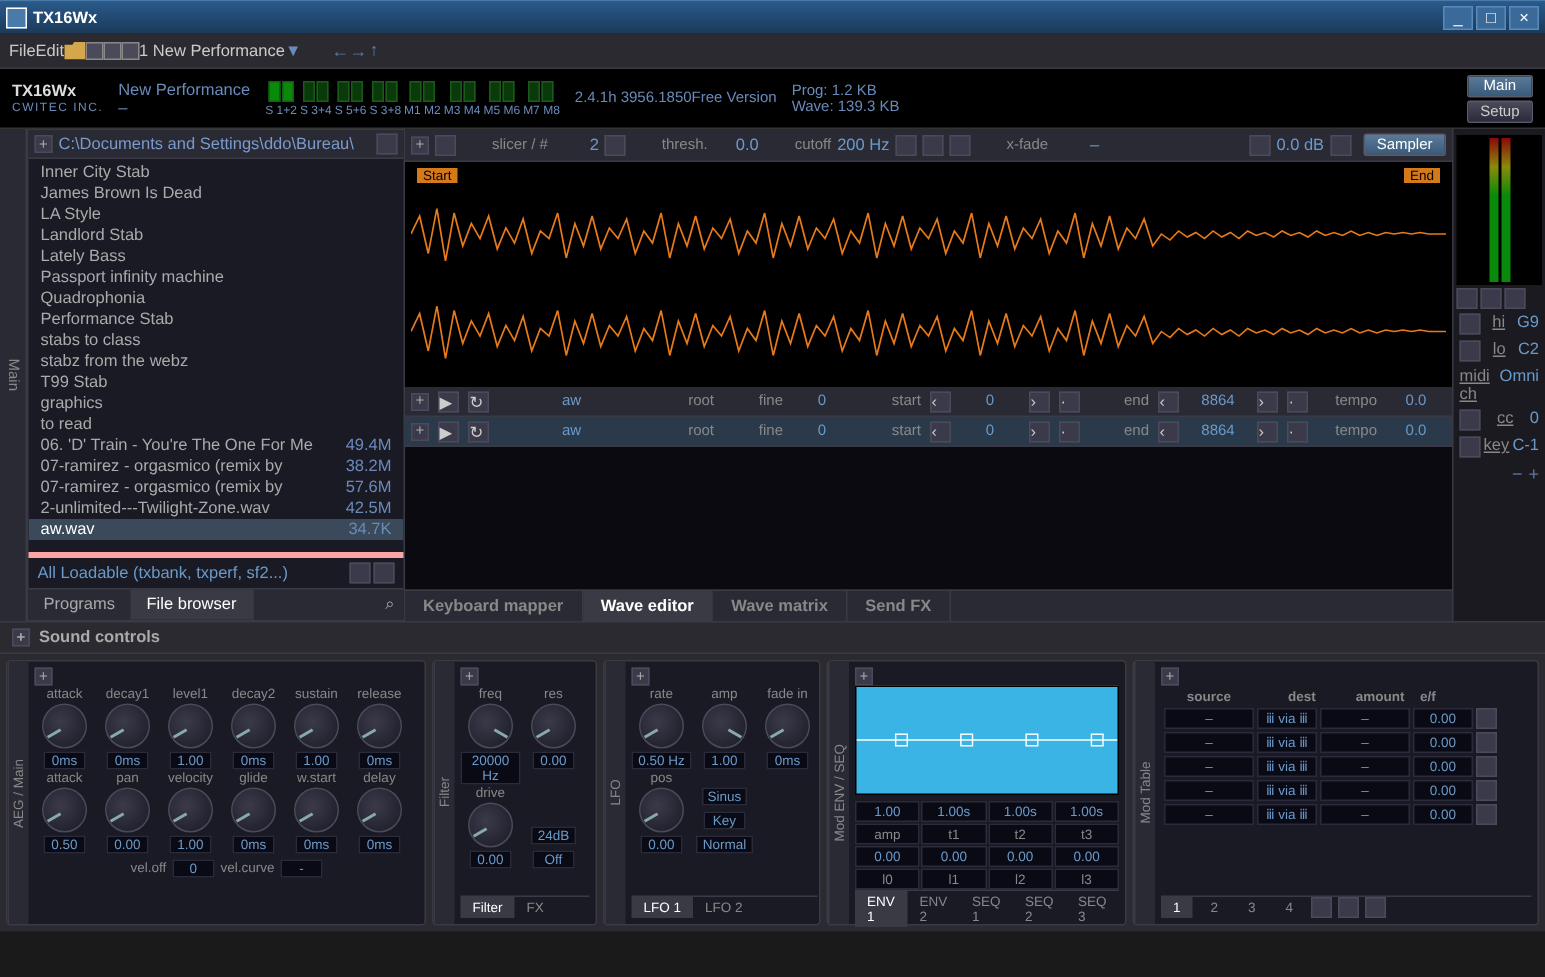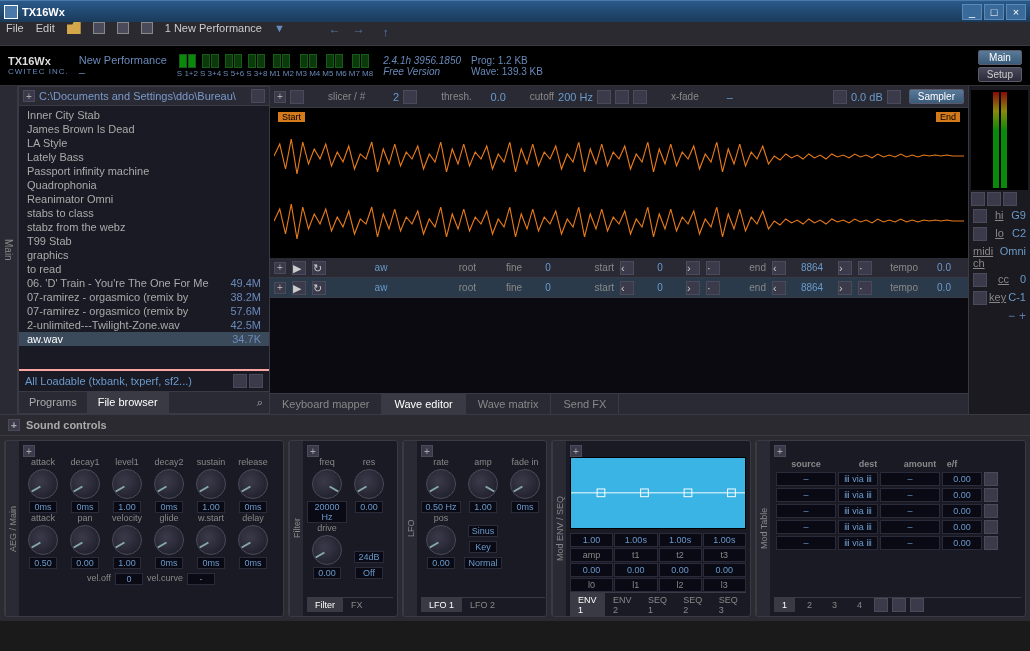--- a/index.html
+++ b/index.html
@@ -2,21 +2,21 @@
 <html><head>
 <meta charset="utf-8">
 <style>
 * { margin: 0; padding: 0; box-sizing: border-box; font-family: Arial, sans-serif; font-size: 11px; }
 body { background: #1a1a1a; color: #ccc; width: 1030px; height: 651px; overflow: hidden; }
 .titlebar { background: linear-gradient(#2a5a8a, #1a3a5a); height: 22px; display: flex; align-items: center; justify-content: space-between; padding: 0 4px; border-top: 1px solid #4a7aaa; }
 .titlebar-left { display: flex; align-items: center; gap: 4px; }
 .titlebar-title { color: #fff; font-weight: bold; }
 .titlebar-btns { display: flex; gap: 2px; }
 .titlebar-btn { width: 20px; height: 16px; background: #3a6a9a; border: 1px solid #5a8aba; display: flex; align-items: center; justify-content: center; color: #fff; cursor: pointer; }
-.menubar { background: #2a2a30; height: 24px; display: flex; padding: 0 6px; gap: 12px; border-bottom: 1px solid #3a3a40; }
+.menubar { background: #2a2a30; height: 24px; display: flex; align-items: center; padding: 0 6px; border-bottom: 1px solid #3a3a40; }
 .menu-item { color: #ccc; cursor: pointer; }
 .menu-icon { width: 16px; height: 16px; display: inline-block; }
 .menu-icon.folder { background: #d4a84a; clip-path: polygon(0 20%, 40% 20%, 50% 0, 100% 0, 100% 100%, 0 100%); width: 14px; height: 12px; }
 .menu-icon.save { border: 1px solid #888; background: #4a4a5a; width: 12px; height: 12px; }
 .header { background: #000; height: 40px; display: flex; align-items: center; padding: 0 8px; gap: 10px; border-bottom: 1px solid #333; }
 .logo-text { font-size: 20px; font-weight: bold; color: #ddd; display: flex; flex-direction: column; }
 .logo-sub { font-size: 8px; font-weight: normal; color: #6a8aba; letter-spacing: 1px; }
 .perf-info { color: #6a8aba; font-size: 10px; display: flex; flex-direction: column; }
 .slots { display: flex; gap: 2px; align-items: center; }
 .slot-indicator { width: 8px; height: 14px; background: #0a3a0a; border: 1px solid #1a5a1a; display: inline-block; }
@@ -30,21 +30,21 @@
 .btn-small.active { background: linear-gradient(#5a7a9a, #3a5a7a); color: #fff; }
 .main-area { display: flex; height: 328px; background: #1a1a20; }
 .sidebar-vert { width: 18px; background: #2a2a35; display: flex; align-items: center; justify-content: center; writing-mode: vertical-lr; color: #888; font-size: 10px; border-right: 1px solid #3a3a45; }
 .file-panel { width: 252px; background: #1a1a25; border: 1px solid #3a3a45; display: flex; flex-direction: column; }
 .file-path { background: #2a2a35; padding: 2px 4px; display: flex; align-items: center; gap: 4px; border-bottom: 1px solid #3a3a45; }
 .file-path-text { color: #7a9aca; flex: 1; overflow: hidden; text-overflow: ellipsis; white-space: nowrap; }
 .file-list { flex: 1; overflow-y: auto; padding: 2px 0; }
 .file-item { padding: 1px 8px; color: #aaa; cursor: pointer; display: flex; justify-content: space-between; }
 .file-item.selected { background: #3a4a5a; color: #fff; }
 .file-size { color: #6a8aba; }
-.file-filter { padding: 3px 6px; color: #6a9aca; border-top: 2px solid #fca5a5; display: flex; justify-content: space-between; align-items: center;}
+.file-filter { padding: 3px 6px; color: #6a9aca; border-top: 4px solid #fca5a5; display: flex; justify-content: space-between; align-items: center;}
 .file-tabs { display: flex; background: #2a2a35; border-top: 1px solid #3a3a45; }
 .file-tab { padding: 4px 10px; color: #aaa; cursor: pointer; border-right: 1px solid #3a3a45; }
 .file-tab.active { background: #3a3a45; color: #fff; }
 .wave-panel { flex: 1; display: flex; flex-direction: column; background: #1a1a20; }
 .wave-toolbar { display: flex; align-items: center; padding: 3px 4px; gap: 4px; background: #2a2a35; border-bottom: 1px solid #3a3a45; height: 22px; }
 .tb-icon { width: 14px; height: 14px; background: #3a3a4a; border: 1px solid #4a4a5a; display: inline-block; cursor: pointer; }
 .tb-label { color: #888; font-size: 10px; margin-left: 20px; }
 .tb-value { color: #6a9aca; min-width: 30px; text-align: right; }
 .wave-display { flex: 1; background: #000; position: relative; padding: 4px; }
 .wave-markers { display: flex; justify-content: space-between; padding: 0 4px 2px 4px; }
@@ -52,21 +52,21 @@
 .waveform { height: 130px; background: #000; position: relative; overflow: hidden; }
 .waveform svg { width: 100%; height: 100%; }
 .wave-grid { display: flex; flex-direction: column; background: #2a2a35; }
 .grid-row { display: flex; align-items: center; padding: 2px 4px; gap: 6px; border-bottom: 1px solid #3a3a45; height: 20px; }
 .grid-row.header { background: #2a2a35;}
 .grid-row.data { background: #2a3a4a;}
 .grid-cell { color: #888; font-size: 10px; }
 .grid-cell.name { color: #6a9aca; width: 80px; text-align: center; }
 .grid-cell.lbl { width: 40px; text-align: right; }
 .grid-cell.val { color: #6a9aca; width: 40px; text-align: center; }
-.wave-tabs { display: flex; background: #2a2a35; border-top: 1px solid #3a3a45; }
+.wave-tabs { display: flex; background: #2a2a35; border-top: 1px solid #3a3a45; font-weight: bold; }
 .wave-tab { padding: 4px 12px; color: #888; cursor: pointer; border-right: 1px solid #3a3a45; }
 .wave-tab.active { background: #3a3a45; color: #fff; }
 .right-panel { width: 62px; background: #1a1a20; border-left: 1px solid #3a3a45; display: flex; flex-direction: column; padding: 4px 2px; gap: 2px; }
 .meter { height: 100px; background: #000; display: flex; gap: 2px; padding: 2px; justify-content: center; }
 .meter-bar { width: 6px; background: linear-gradient(to top, #0a8a0a 60%, #8a8a0a 80%, #8a0a0a); }
 .rp-row { display: flex; justify-content: space-between; padding: 1px 2px; font-size: 9px; }
 .rp-row .lbl { color: #888; text-decoration: underline; }
 .rp-row .val { color: #6a9aca; }
 .rp-icons { display: flex; gap: 2px; }
 .sound-controls { background: #2a2a30; border-top: 1px solid #3a3a45; }
@@ -188,21 +188,21 @@
         <span class="slot-label">M5 M6</span>
       </div>
     <div class="slot-group">
         <div class="slot-pair">
           <span class="slot-indicator"></span>
           <span class="slot-indicator"></span>
         </div>
         <span class="slot-label">M7 M8</span>
       </div>
   </div>
-  <div style="display:flex;flex-direction:column;font-style:italic;">
+  <div style="display:flex;flex-direction:row;">
     <span class="hdr-info">2.4.1h 3956.1850</span>
     <span class="hdr-info">Free Version</span>
   </div>
   <div style="display:flex;flex-direction:column;">
     <span class="hdr-info">Prog: 1.2 KB</span>
     <span class="hdr-info">Wave: 139.3 KB</span>
   </div>
   <div class="hdr-right-btns">
     <div class="btn-small active">Main</div>
     <div class="btn-small">Setup</div>
@@ -225,33 +225,37 @@
         </div>
         <div class="file-item">
           <span>James Brown Is Dead</span>
           <span class="file-size"></span>
         </div>
         <div class="file-item">
           <span>LA Style</span>
           <span class="file-size"></span>
         </div>
         <div class="file-item">
+          <span>Landlord Stab</span>
+          <span class="file-size"></span>
+        </div>
+        <div class="file-item">
           <span>Lately Bass</span>
           <span class="file-size"></span>
         </div>
         <div class="file-item">
           <span>Passport infinity machine</span>
           <span class="file-size"></span>
         </div>
         <div class="file-item">
           <span>Quadrophonia</span>
           <span class="file-size"></span>
         </div>
         <div class="file-item">
-          <span>Reanimator Omni</span>
+          <span>Performance Stab</span>
           <span class="file-size"></span>
         </div>
         <div class="file-item">
           <span>stabs to class</span>
           <span class="file-size"></span>
         </div>
         <div class="file-item">
           <span>stabz from the webz</span>
           <span class="file-size"></span>
         </div>

